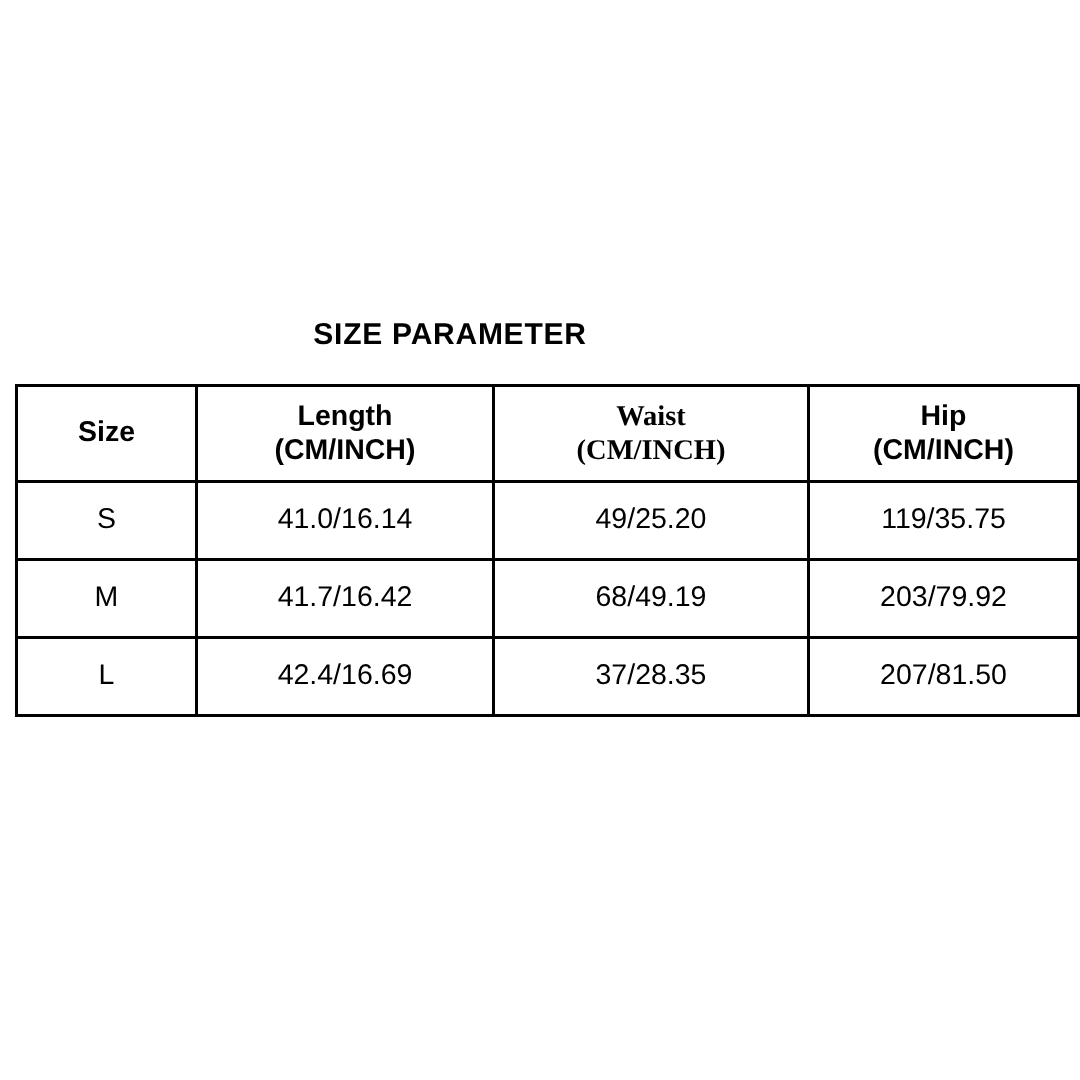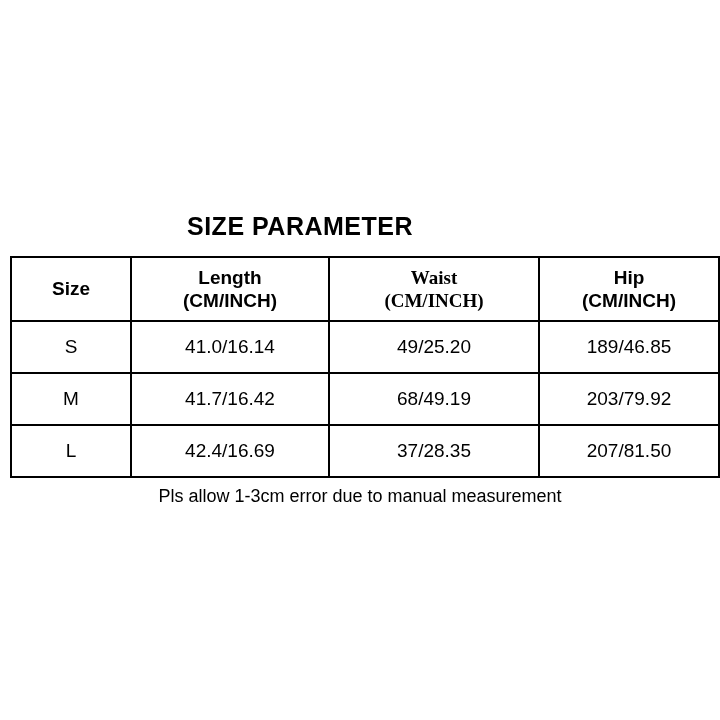--- a/index.html
+++ b/index.html
@@ -20,21 +20,21 @@
     height: 720px;
     position: relative;
     box-sizing: border-box;
   }
   .title {
     position: absolute;
     top: 212px;
     left: 0;
     width: 600px;
     text-align: center;
-    font-size: 25px;
+    font-size: 20px;
     font-weight: bold;
     letter-spacing: 0.5px;
   }
   .table-wrap {
     position: absolute;
     top: 256px;
     left: 10px;
     width: 700px;
   }
   table.size-table {
@@ -100,33 +100,32 @@
             <span class="hdr-line1">Hip</span>
             <span class="hdr-line2">(CM/INCH)</span>
           </th>
         </tr>
       </thead>
       <tbody>
         <tr>
           <td>S</td>
           <td>41.0/16.14</td>
           <td>49/25.20</td>
-          <td>189/46.85</td>
+          <td>119/35.75</td>
         </tr>
         <tr>
           <td>M</td>
           <td>41.7/16.42</td>
           <td>68/49.19</td>
           <td>203/79.92</td>
         </tr>
         <tr>
           <td>L</td>
           <td>42.4/16.69</td>
           <td>37/28.35</td>
           <td>207/81.50</td>
         </tr>
       </tbody>
     </table>
   </div>
 
-  <div class="note">Pls allow 1-3cm error due to manual measurement</div>
 
 </div>
 
 </body></html>

